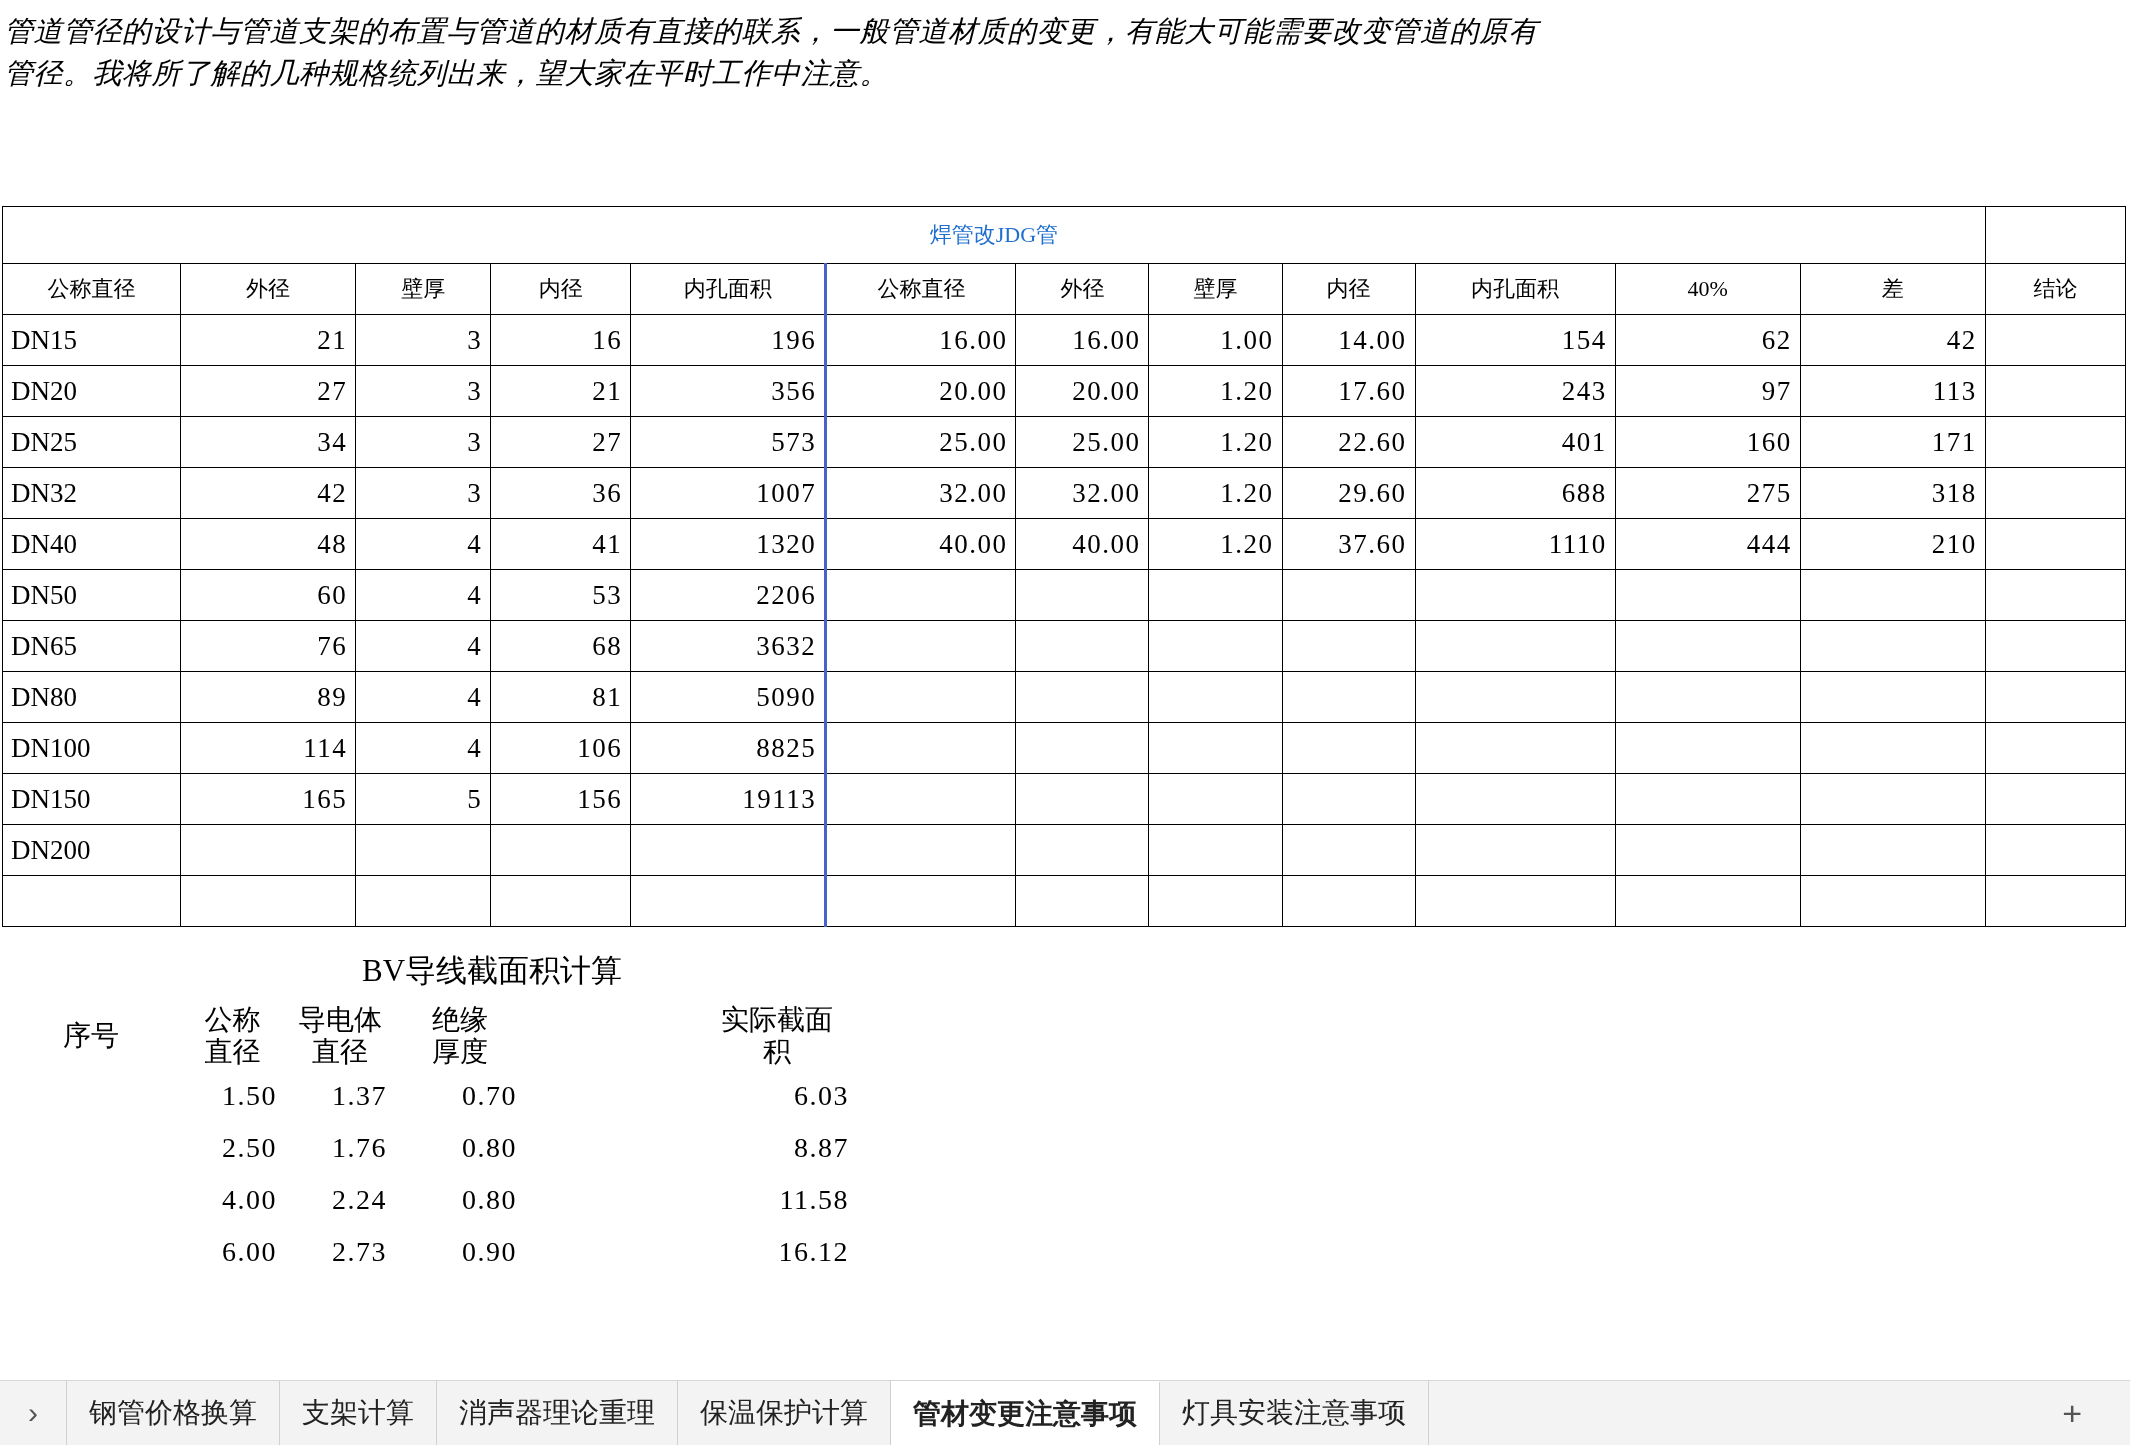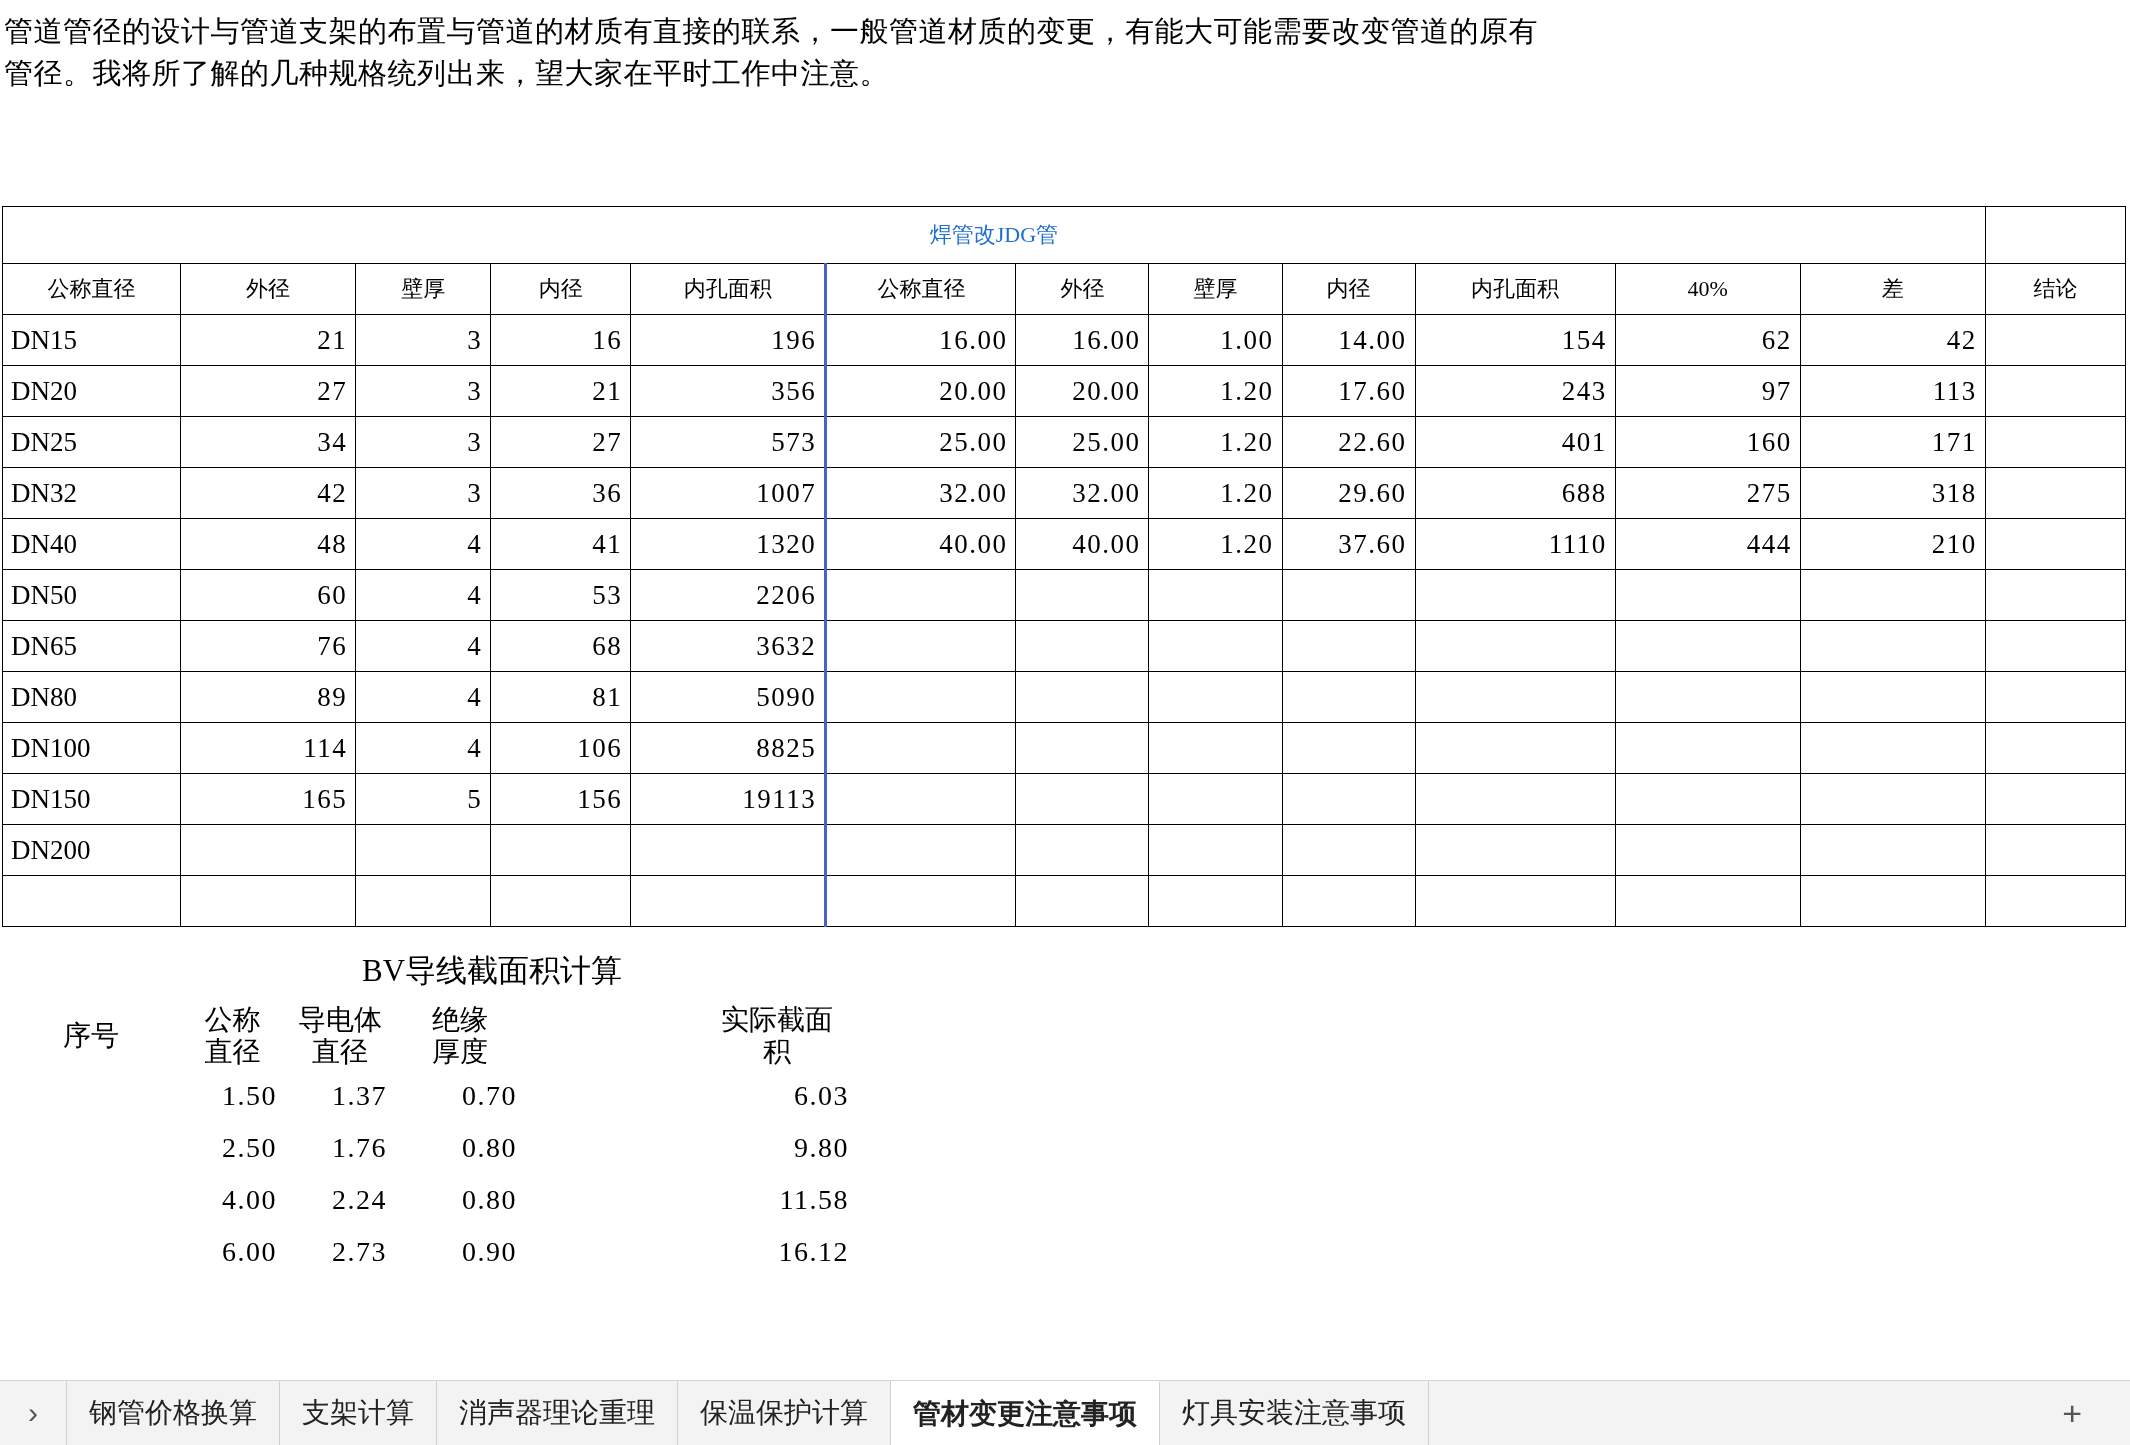--- a/index.html
+++ b/index.html
@@ -16,20 +16,21 @@
     overflow: hidden;
   }
 
   
   #intro {
     padding: 10px 14px 0 4px;
     font-size: 29px;
     line-height: 1.45;
     font-family: "Liberation Sans", sans-serif;
     letter-spacing: 0.5px;
+    font-style: italic;
   }
   #intro div { white-space: nowrap; }
 
   
   #main-table-wrap {
     position: absolute;
     left: 2px;
     top: 206px;
     width: 2124px;
   }
@@ -409,21 +410,21 @@
         <td class="bv-n">0.70</td>
         <td></td>
         <td class="bv-n">6.03</td>
       </tr>
       <tr>
         <td></td>
         <td class="bv-n">2.50</td>
         <td class="bv-n">1.76</td>
         <td class="bv-n">0.80</td>
         <td></td>
-        <td class="bv-n">9.80</td>
+        <td class="bv-n">8.87</td>
       </tr>
       <tr>
         <td></td>
         <td class="bv-n">4.00</td>
         <td class="bv-n">2.24</td>
         <td class="bv-n">0.80</td>
         <td></td>
         <td class="bv-n">11.58</td>
       </tr>
       <tr>

